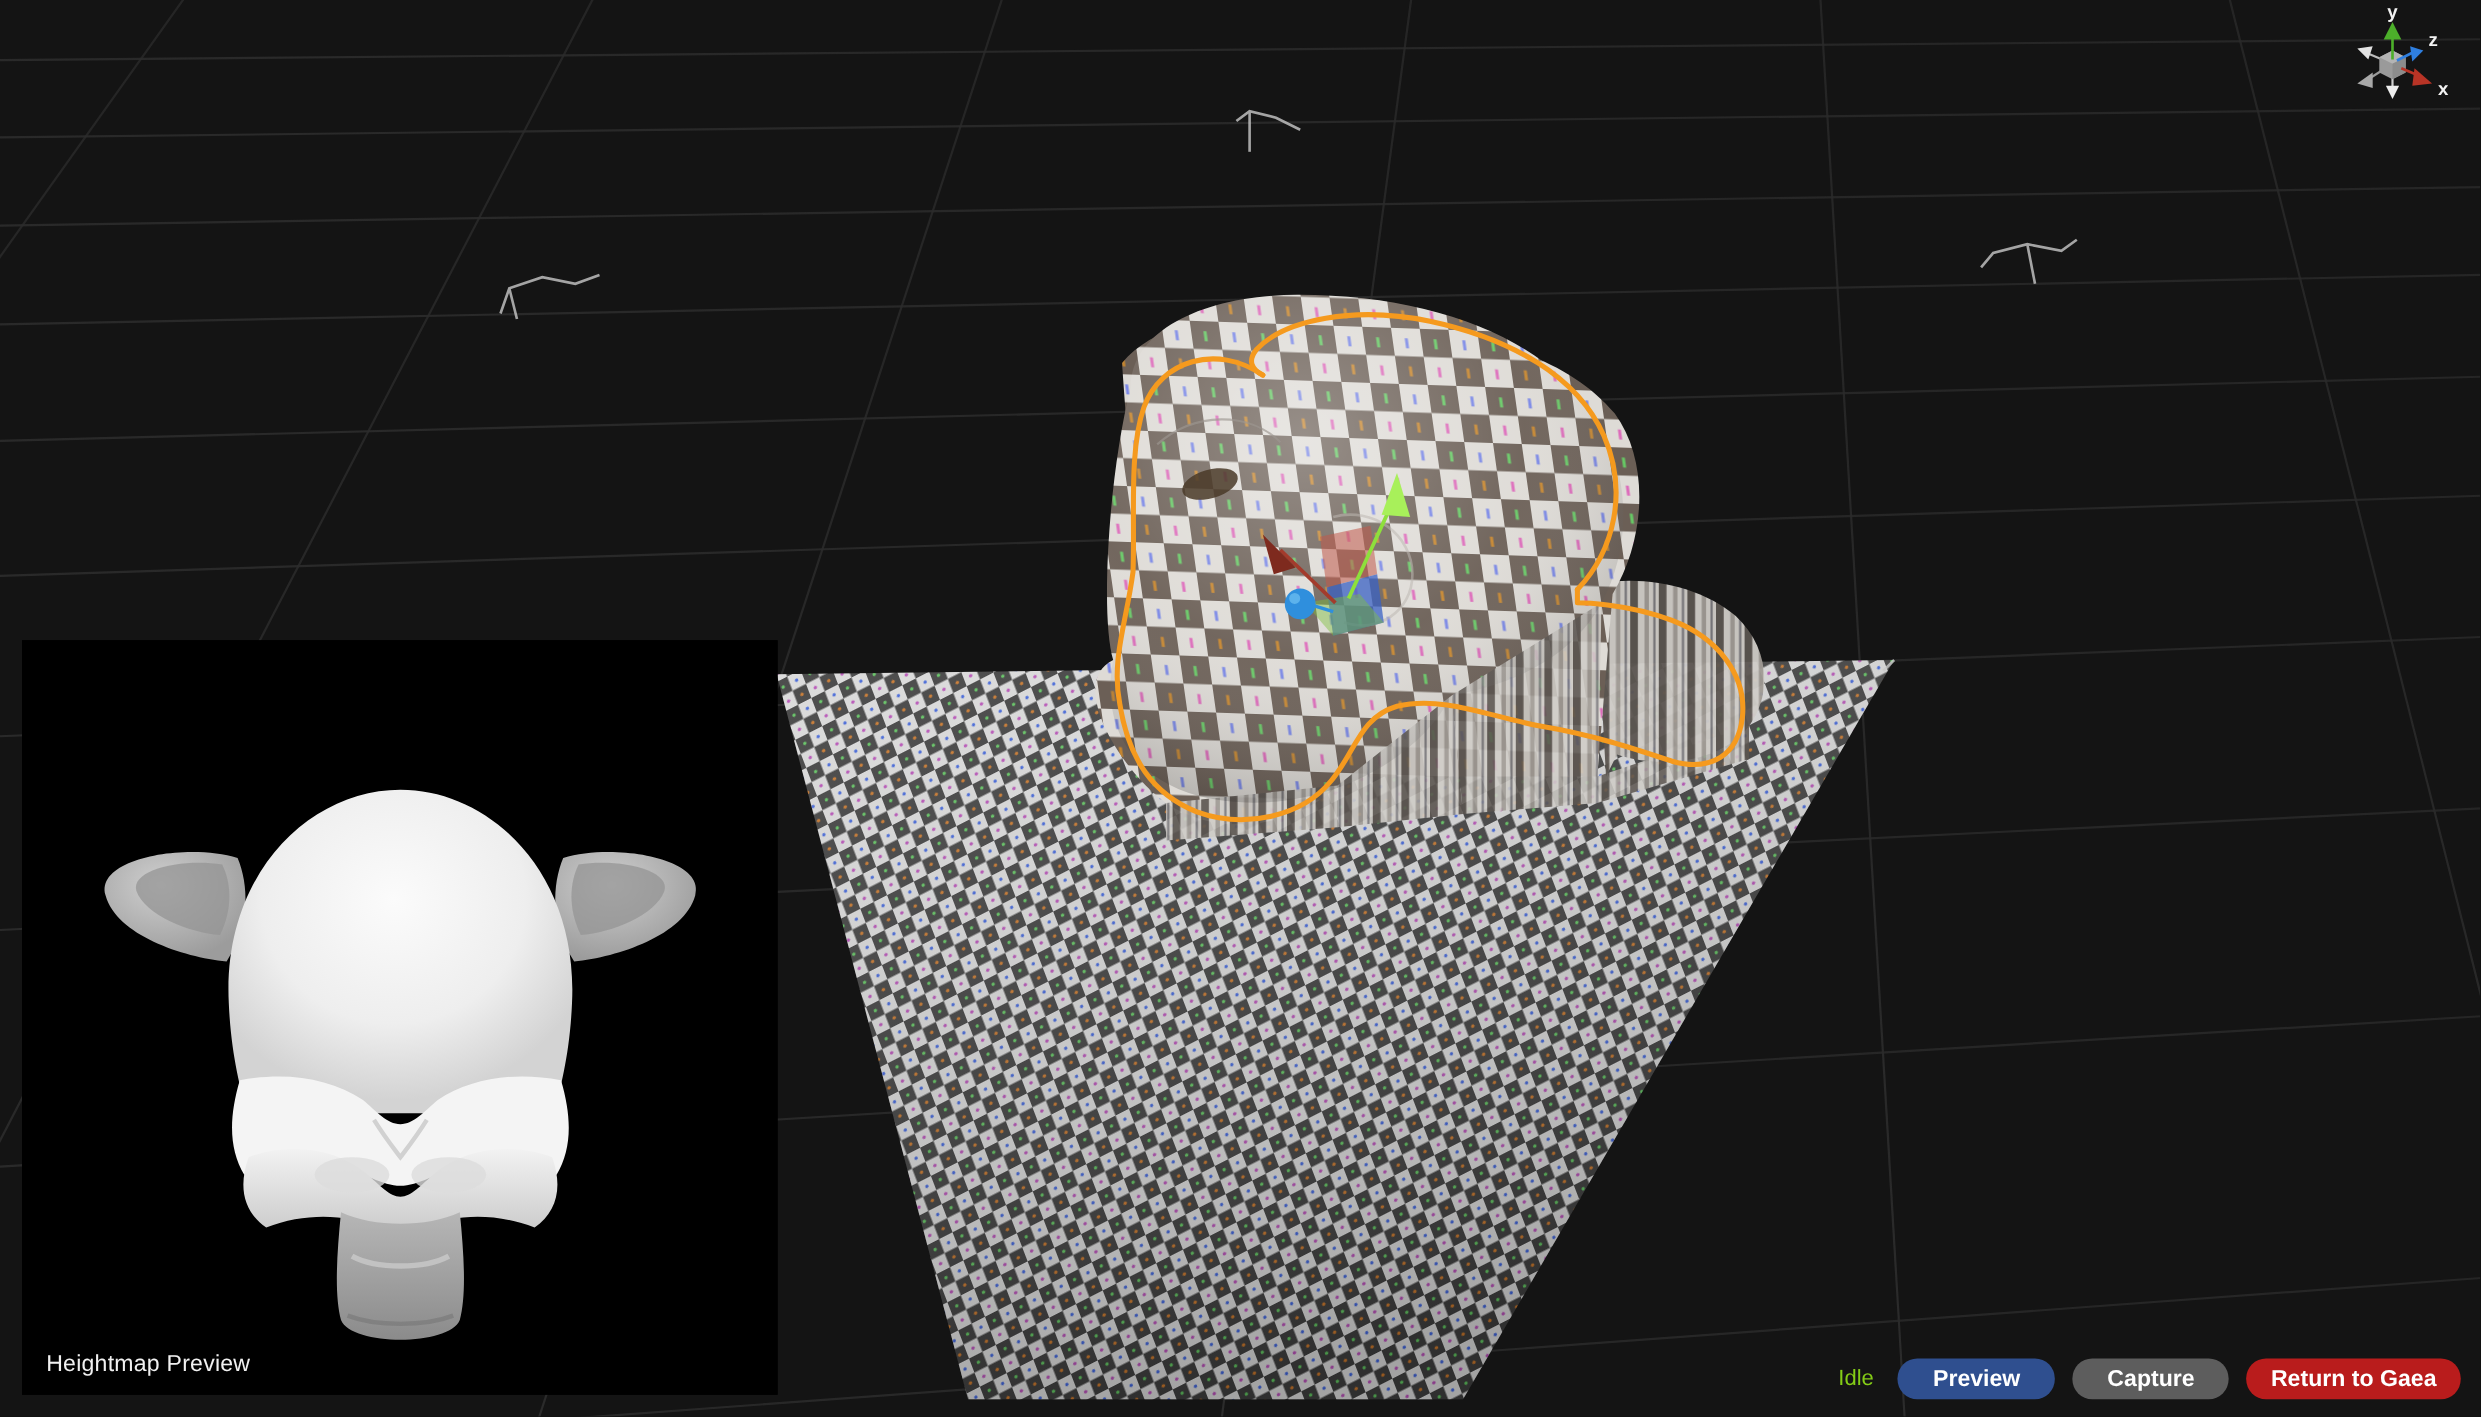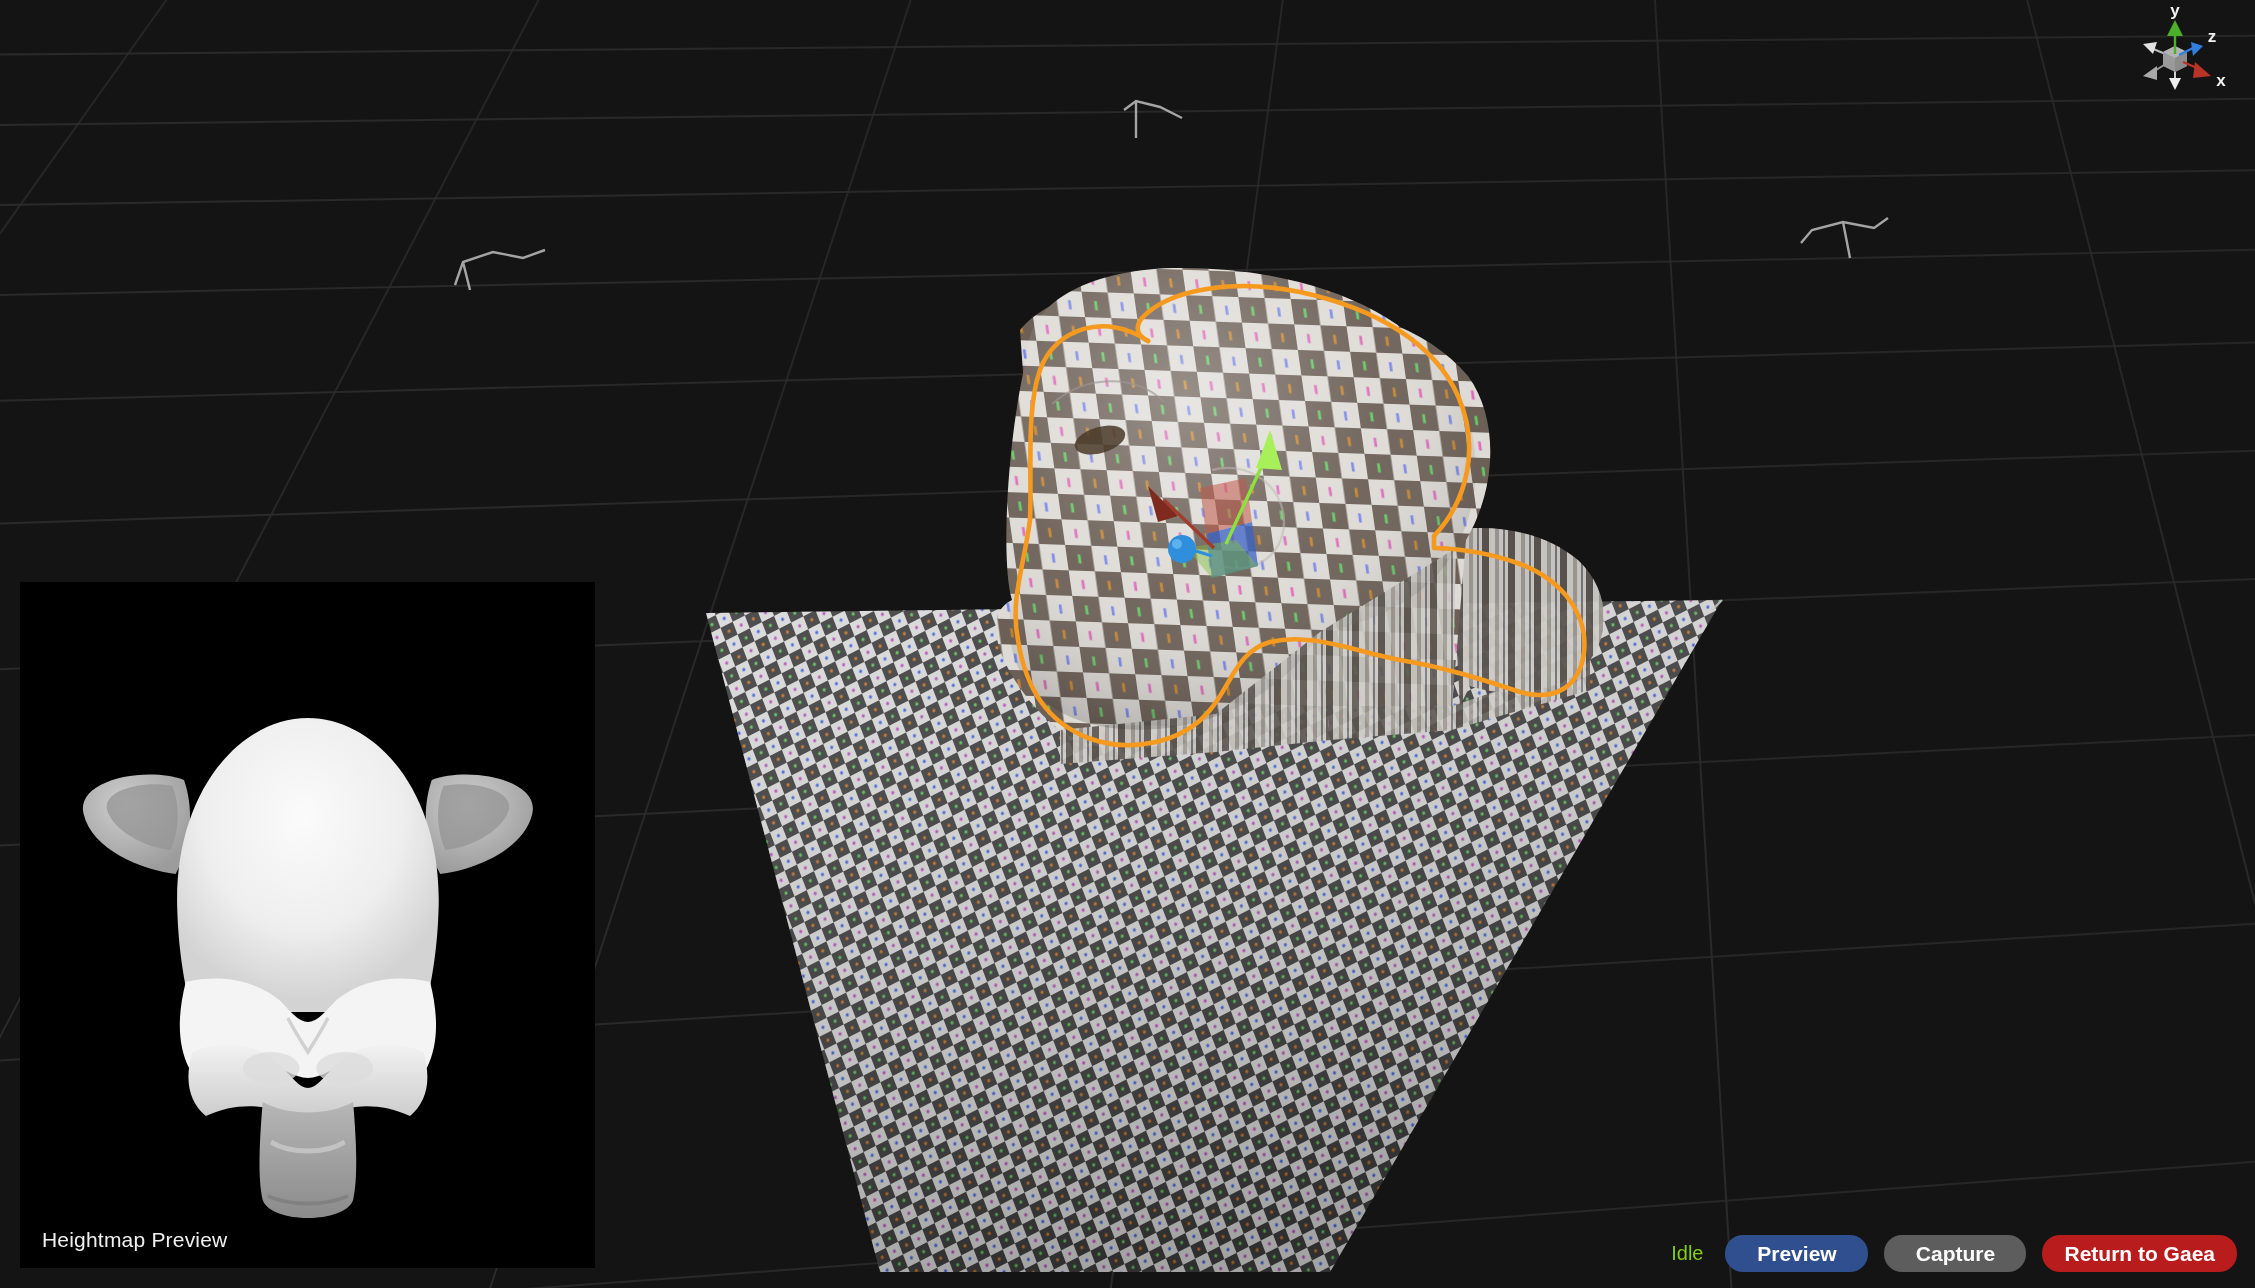--- a/index.html
+++ b/index.html
@@ -20,21 +20,21 @@
     white-space:nowrap; user-select:none;
   }
 
   
   .axis-gizmo { position:absolute; right:20px; top:6px; width:120px; height:100px; }
   .axis-gizmo svg { width:100%; height:100%; display:block; }
   .axis-lbl { font-family:"Liberation Sans", sans-serif; font-size:17px; font-weight:bold; fill:#f2f2f2; }
 
   
   .heightmap-panel {
-    position:absolute; left:20px; top:582px; width:575px; height:686px;
+    position:absolute; left:20px; top:582px; width:687px; height:686px;
     background:#000; overflow:hidden;
   }
   .heightmap-canvas { position:absolute; inset:0; }
   .heightmap-canvas svg { width:100%; height:100%; display:block; }
   .heightmap-label {
     position:absolute; left:22px; bottom:16px;
     font-size:21px; color:#f0f0f0; letter-spacing:.2px; user-select:none;
   }
 
   

